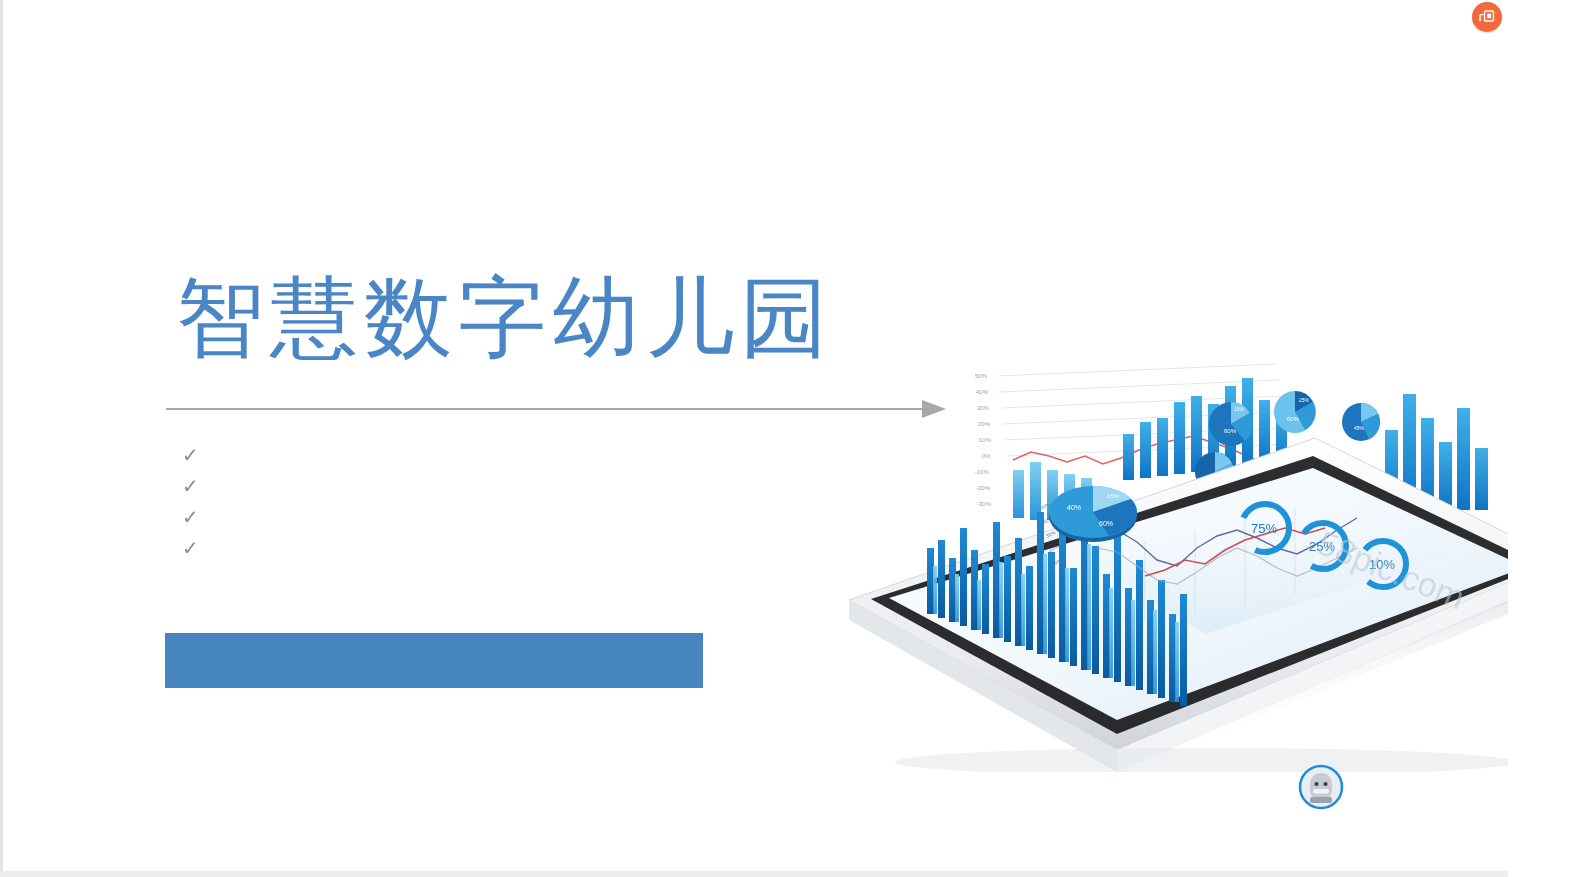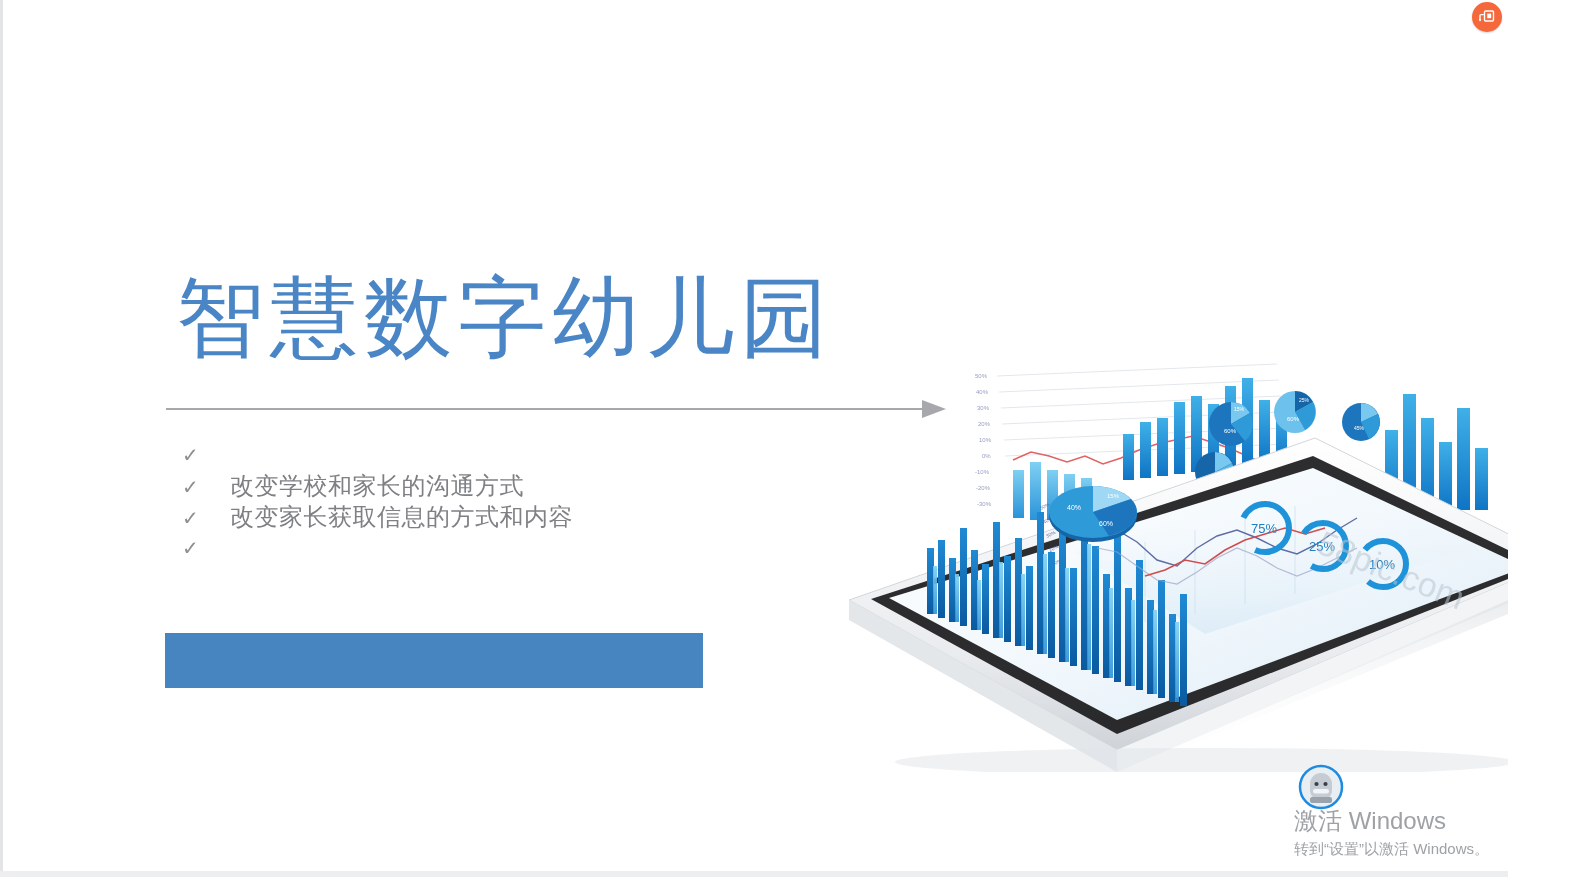--- a/index.html
+++ b/index.html
@@ -195,25 +195,23 @@
     <line x1="0" y1="13" x2="758" y2="13" stroke="#a6a8ab" stroke-width="2"></line>
     <path d="M756 4 L780 13 L756 22 Z" fill="#a6a8ab"></path>
   </svg>
 
   <div id="bullet-list">
     <div class="bullet-row">
       <span class="bullet-check">✓</span>
     </div>
     <div class="bullet-row">
       <span class="bullet-check">✓</span>
-      <span class="bullet-text">改变学校和家长的沟通方式</span>
     </div>
     <div class="bullet-row">
       <span class="bullet-check">✓</span>
-      <span class="bullet-text">改变家长获取信息的方式和内容</span>
     </div>
     <div class="bullet-row">
       <span class="bullet-check">✓</span>
     </div>
   </div>
 
   <div id="blue-bar"></div>
 
   <div id="hero-artwork">
     <svg width="724" height="420" viewBox="0 0 724 420">
@@ -462,18 +460,14 @@
 
   <svg id="assistant-avatar" viewBox="0 0 46 46">
     <circle cx="23" cy="23" r="21" fill="#e9eef3" stroke="#1e8ae0" stroke-width="2.5"></circle>
     <path d="M23 9 a11 11 0 0 1 11 11 v6 a11 11 0 0 1 -22 0 v-6 a11 11 0 0 1 11 -11 z" fill="#c6ccd3"></path>
     <circle cx="18.5" cy="20" r="2.1" fill="#3a4048"></circle>
     <circle cx="27.5" cy="20" r="2.1" fill="#3a4048"></circle>
     <rect x="15" y="25" width="16" height="4.5" rx="2.2" fill="#f2f5f8"></rect>
     <rect x="12" y="33" width="22" height="6" rx="2" fill="#9aa3ac"></rect>
   </svg>
 
-  <div id="win-activation">
-    <div class="wa-title">激活 Windows</div>
-    <div class="wa-sub">转到“设置”以激活 Windows。</div>
-  </div>
 
 </div>
 
 </body></html>

